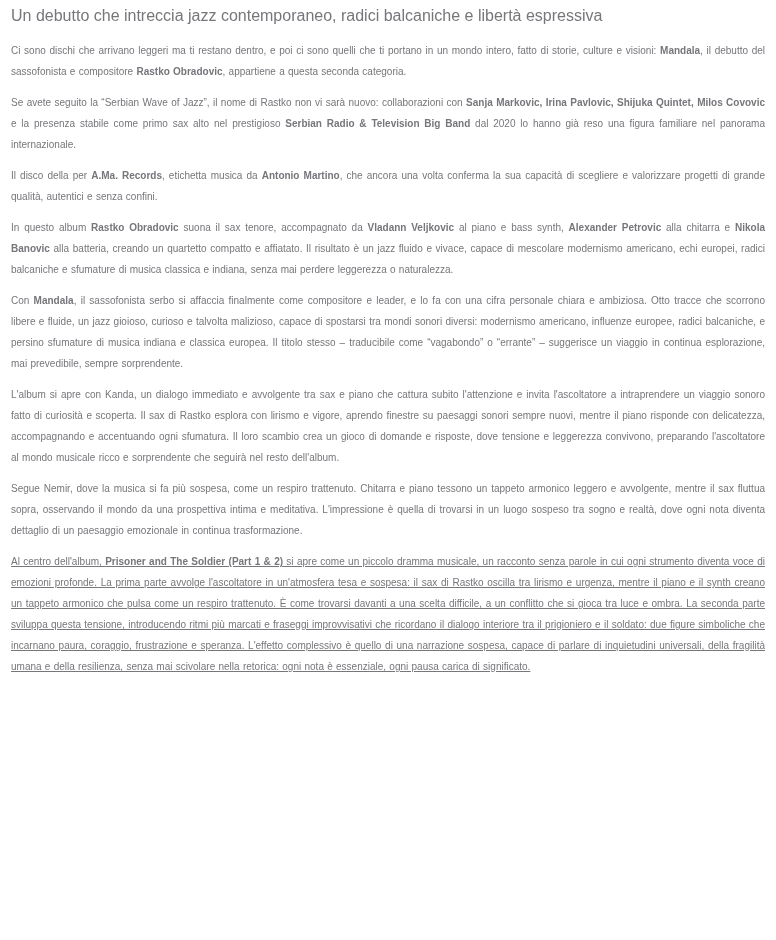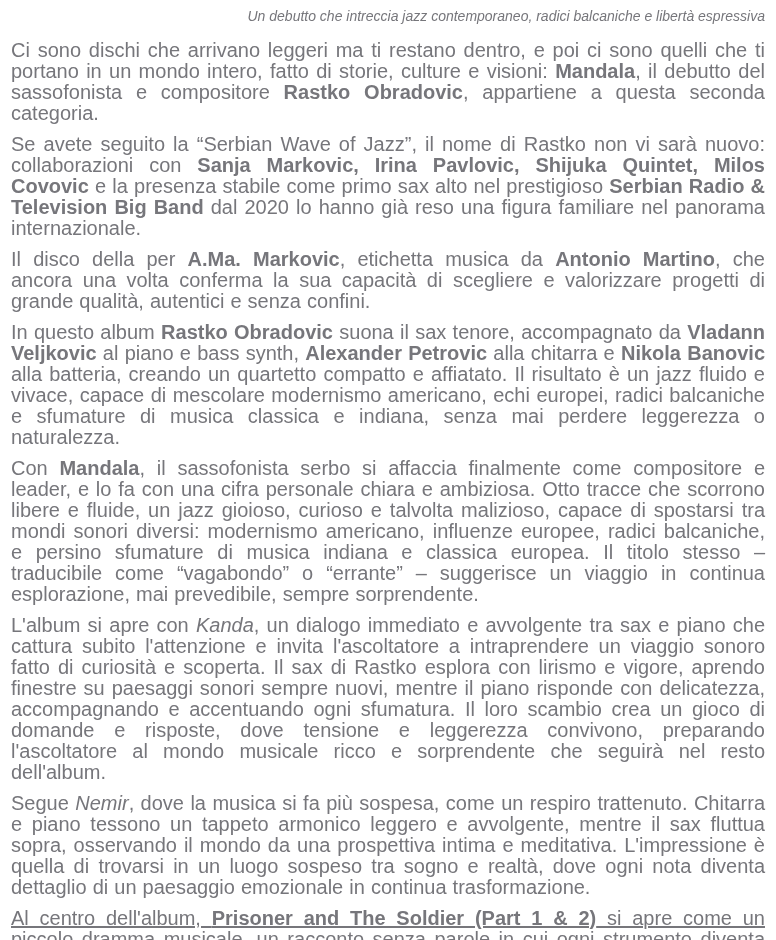--- a/index.html
+++ b/index.html
@@ -10,45 +10,44 @@
   body {
     width: 776px;
     font-family: "Liberation Sans", sans-serif;
     color: #76767b;
     -webkit-font-smoothing: antialiased;
   }
   .article {
     padding: 6px 11px 8px 11px;
   }
   .subtitle {
-    font-style: italic;
-    text-align: right;
-    font-size: 14px;
+    text-align: left;
+    font-size: 16px;
     line-height: 20px;
     margin: 0 0 14px 0;
   }
   .para {
-    font-size: 20px;
+    font-size: 10px;
     line-height: 21px;
     text-align: justify;
     margin: 1px 0 10px 0;
     word-spacing: 0.5px;
   }
   .para:last-child { margin-bottom: 0; text-decoration: underline; }
   .b { font-weight: bold; }
-  .i { font-style: italic; }
+  .i { }
 </style>
 </head>
 <body>
 
 <main class="article">
   <p class="subtitle">Un debutto che intreccia jazz contemporaneo, radici balcaniche e libertà espressiva</p>
   <div id="paragraph-container">
       <p class="para"><span>Ci sono dischi che arrivano leggeri ma ti restano dentro, e poi ci sono quelli che ti portano in un mondo intero, fatto di storie, culture e visioni: </span><span class="b">Mandala</span><span>, il debutto del sassofonista e compositore </span><span class="b">Rastko Obradovic</span><span>, appartiene a questa seconda categoria.</span></p>
       <p class="para"><span>Se avete seguito la “Serbian Wave of Jazz”, il nome di Rastko non vi sarà nuovo: collaborazioni con </span><span class="b">Sanja Markovic, Irina Pavlovic, Shijuka Quintet, Milos Covovic</span><span> e la presenza stabile come primo sax alto nel prestigioso </span><span class="b">Serbian Radio &amp; Television Big Band</span><span> dal 2020 lo hanno già reso una figura familiare nel panorama internazionale.</span></p>
-      <p class="para"><span>Il disco della per </span><span class="b">A.Ma. Markovic</span><span>, etichetta musica da </span><span class="b">Antonio Martino</span><span>, che ancora una volta conferma la sua capacità di scegliere e valorizzare progetti di grande qualità, autentici e senza confini.</span></p>
+      <p class="para"><span>Il disco della per </span><span class="b">A.Ma. Records</span><span>, etichetta musica da </span><span class="b">Antonio Martino</span><span>, che ancora una volta conferma la sua capacità di scegliere e valorizzare progetti di grande qualità, autentici e senza confini.</span></p>
       <p class="para"><span>In questo album </span><span class="b">Rastko Obradovic</span><span> suona il sax tenore, accompagnato da </span><span class="b">Vladann Veljkovic</span><span> al piano e bass synth, </span><span class="b">Alexander Petrovic</span><span> alla chitarra e </span><span class="b">Nikola Banovic</span><span> alla batteria, creando un quartetto compatto e affiatato. Il risultato è un jazz fluido e vivace, capace di mescolare modernismo americano, echi europei, radici balcaniche e sfumature di musica classica e indiana, senza mai perdere leggerezza o naturalezza.</span></p>
       <p class="para"><span>Con </span><span class="b">Mandala</span><span>, il sassofonista serbo si affaccia finalmente come compositore e leader, e lo fa con una cifra personale chiara e ambiziosa. Otto tracce che scorrono libere e fluide, un jazz gioioso, curioso e talvolta malizioso, capace di spostarsi tra mondi sonori diversi: modernismo americano, influenze europee, radici balcaniche, e persino sfumature di musica indiana e classica europea. Il titolo stesso – traducibile come “vagabondo” o “errante” – suggerisce un viaggio in continua esplorazione, mai prevedibile, sempre sorprendente.</span></p>
       <p class="para"><span>L'album si apre con </span><span class="i">Kanda</span><span>, un dialogo immediato e avvolgente tra sax e piano che cattura subito l'attenzione e invita l'ascoltatore a intraprendere un viaggio sonoro fatto di curiosità e scoperta. Il sax di Rastko esplora con lirismo e vigore, aprendo finestre su paesaggi sonori sempre nuovi, mentre il piano risponde con delicatezza, accompagnando e accentuando ogni sfumatura. Il loro scambio crea un gioco di domande e risposte, dove tensione e leggerezza convivono, preparando l'ascoltatore al mondo musicale ricco e sorprendente che seguirà nel resto dell'album.</span></p>
       <p class="para"><span>Segue </span><span class="i">Nemir</span><span>, dove la musica si fa più sospesa, come un respiro trattenuto. Chitarra e piano tessono un tappeto armonico leggero e avvolgente, mentre il sax fluttua sopra, osservando il mondo da una prospettiva intima e meditativa. L'impressione è quella di trovarsi in un luogo sospeso tra sogno e realtà, dove ogni nota diventa dettaglio di un paesaggio emozionale in continua trasformazione.</span></p>
       <p class="para"><span>Al centro dell'album, </span><span class="b">Prisoner and The Soldier (Part 1 &amp; 2)</span><span> si apre come un piccolo dramma musicale, un racconto senza parole in cui ogni strumento diventa voce di emozioni profonde. La prima parte avvolge l'ascoltatore in un'atmosfera tesa e sospesa: il sax di Rastko oscilla tra lirismo e urgenza, mentre il piano e il synth creano un tappeto armonico che pulsa come un respiro trattenuto. È come trovarsi davanti a una scelta difficile, a un conflitto che si gioca tra luce e ombra. La seconda parte sviluppa questa tensione, introducendo ritmi più marcati e fraseggi improvvisativi che ricordano il dialogo interiore tra il prigioniero e il soldato: due figure simboliche che incarnano paura, coraggio, frustrazione e speranza. L'effetto complessivo è quello di una narrazione sospesa, capace di parlare di inquietudini universali, della fragilità umana e della resilienza, senza mai scivolare nella retorica: ogni nota è essenziale, ogni pausa carica di significato.</span></p>
     </div>
 </main>
 
 </body></html>

